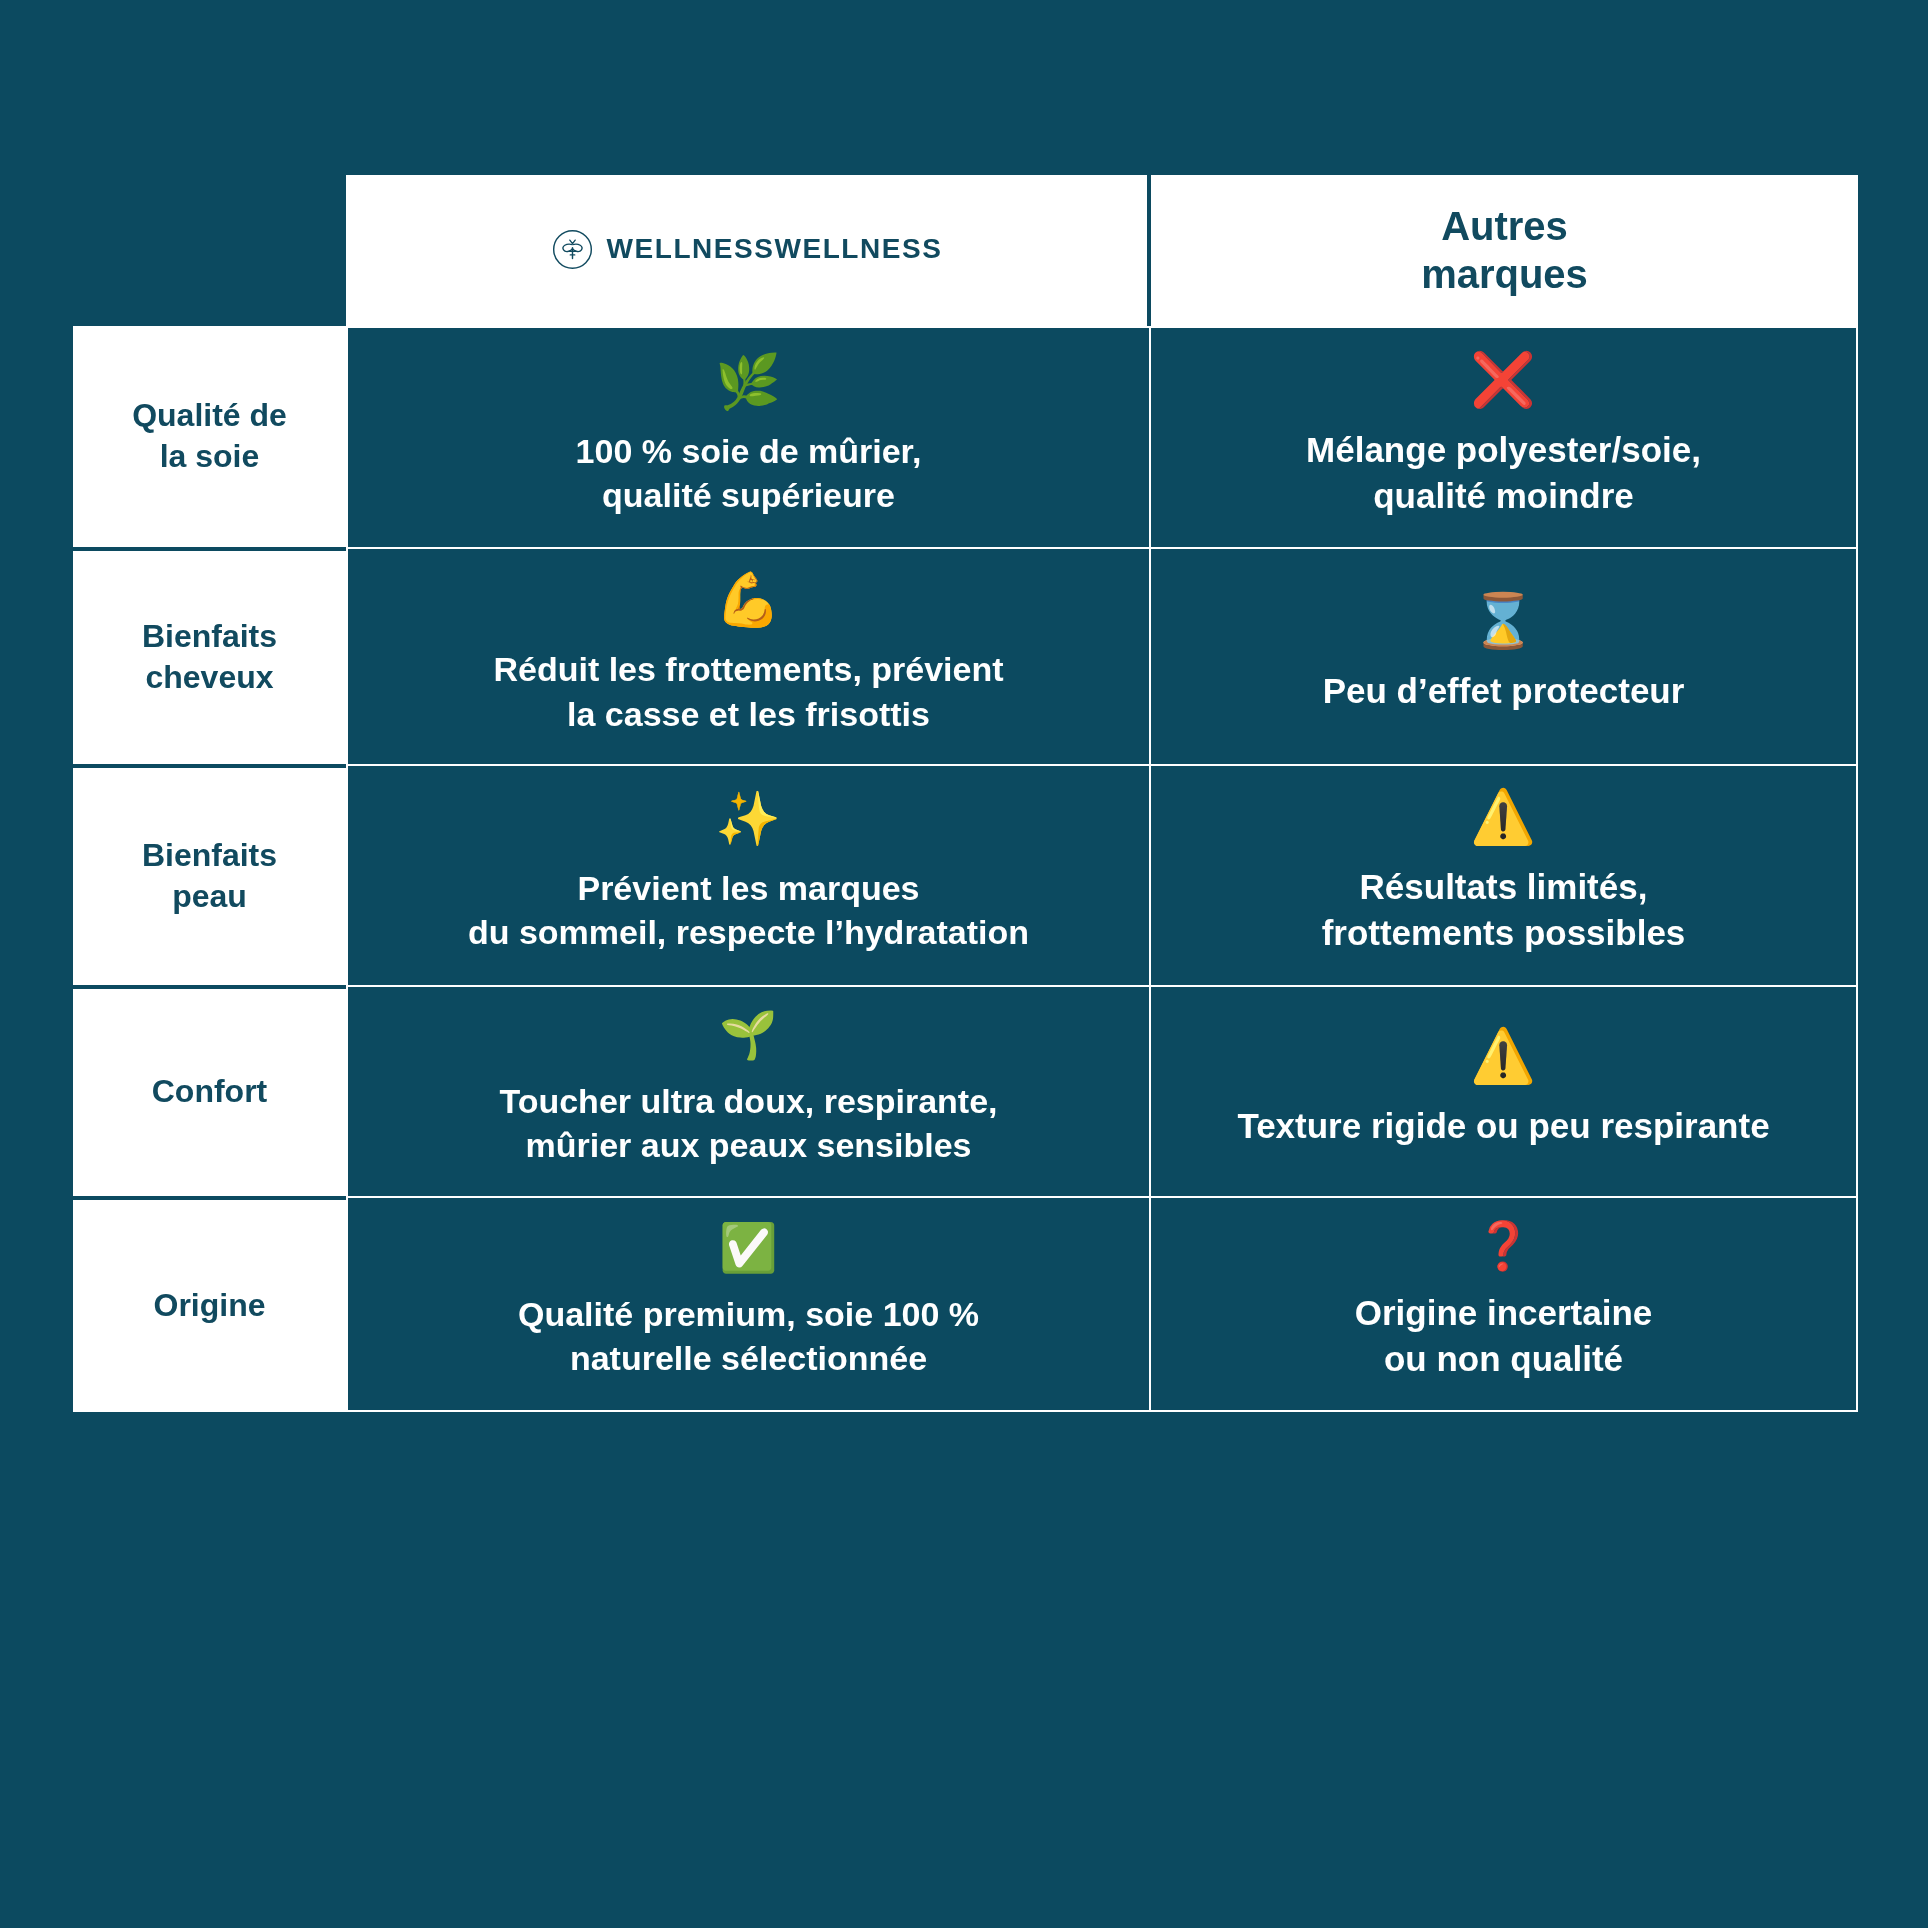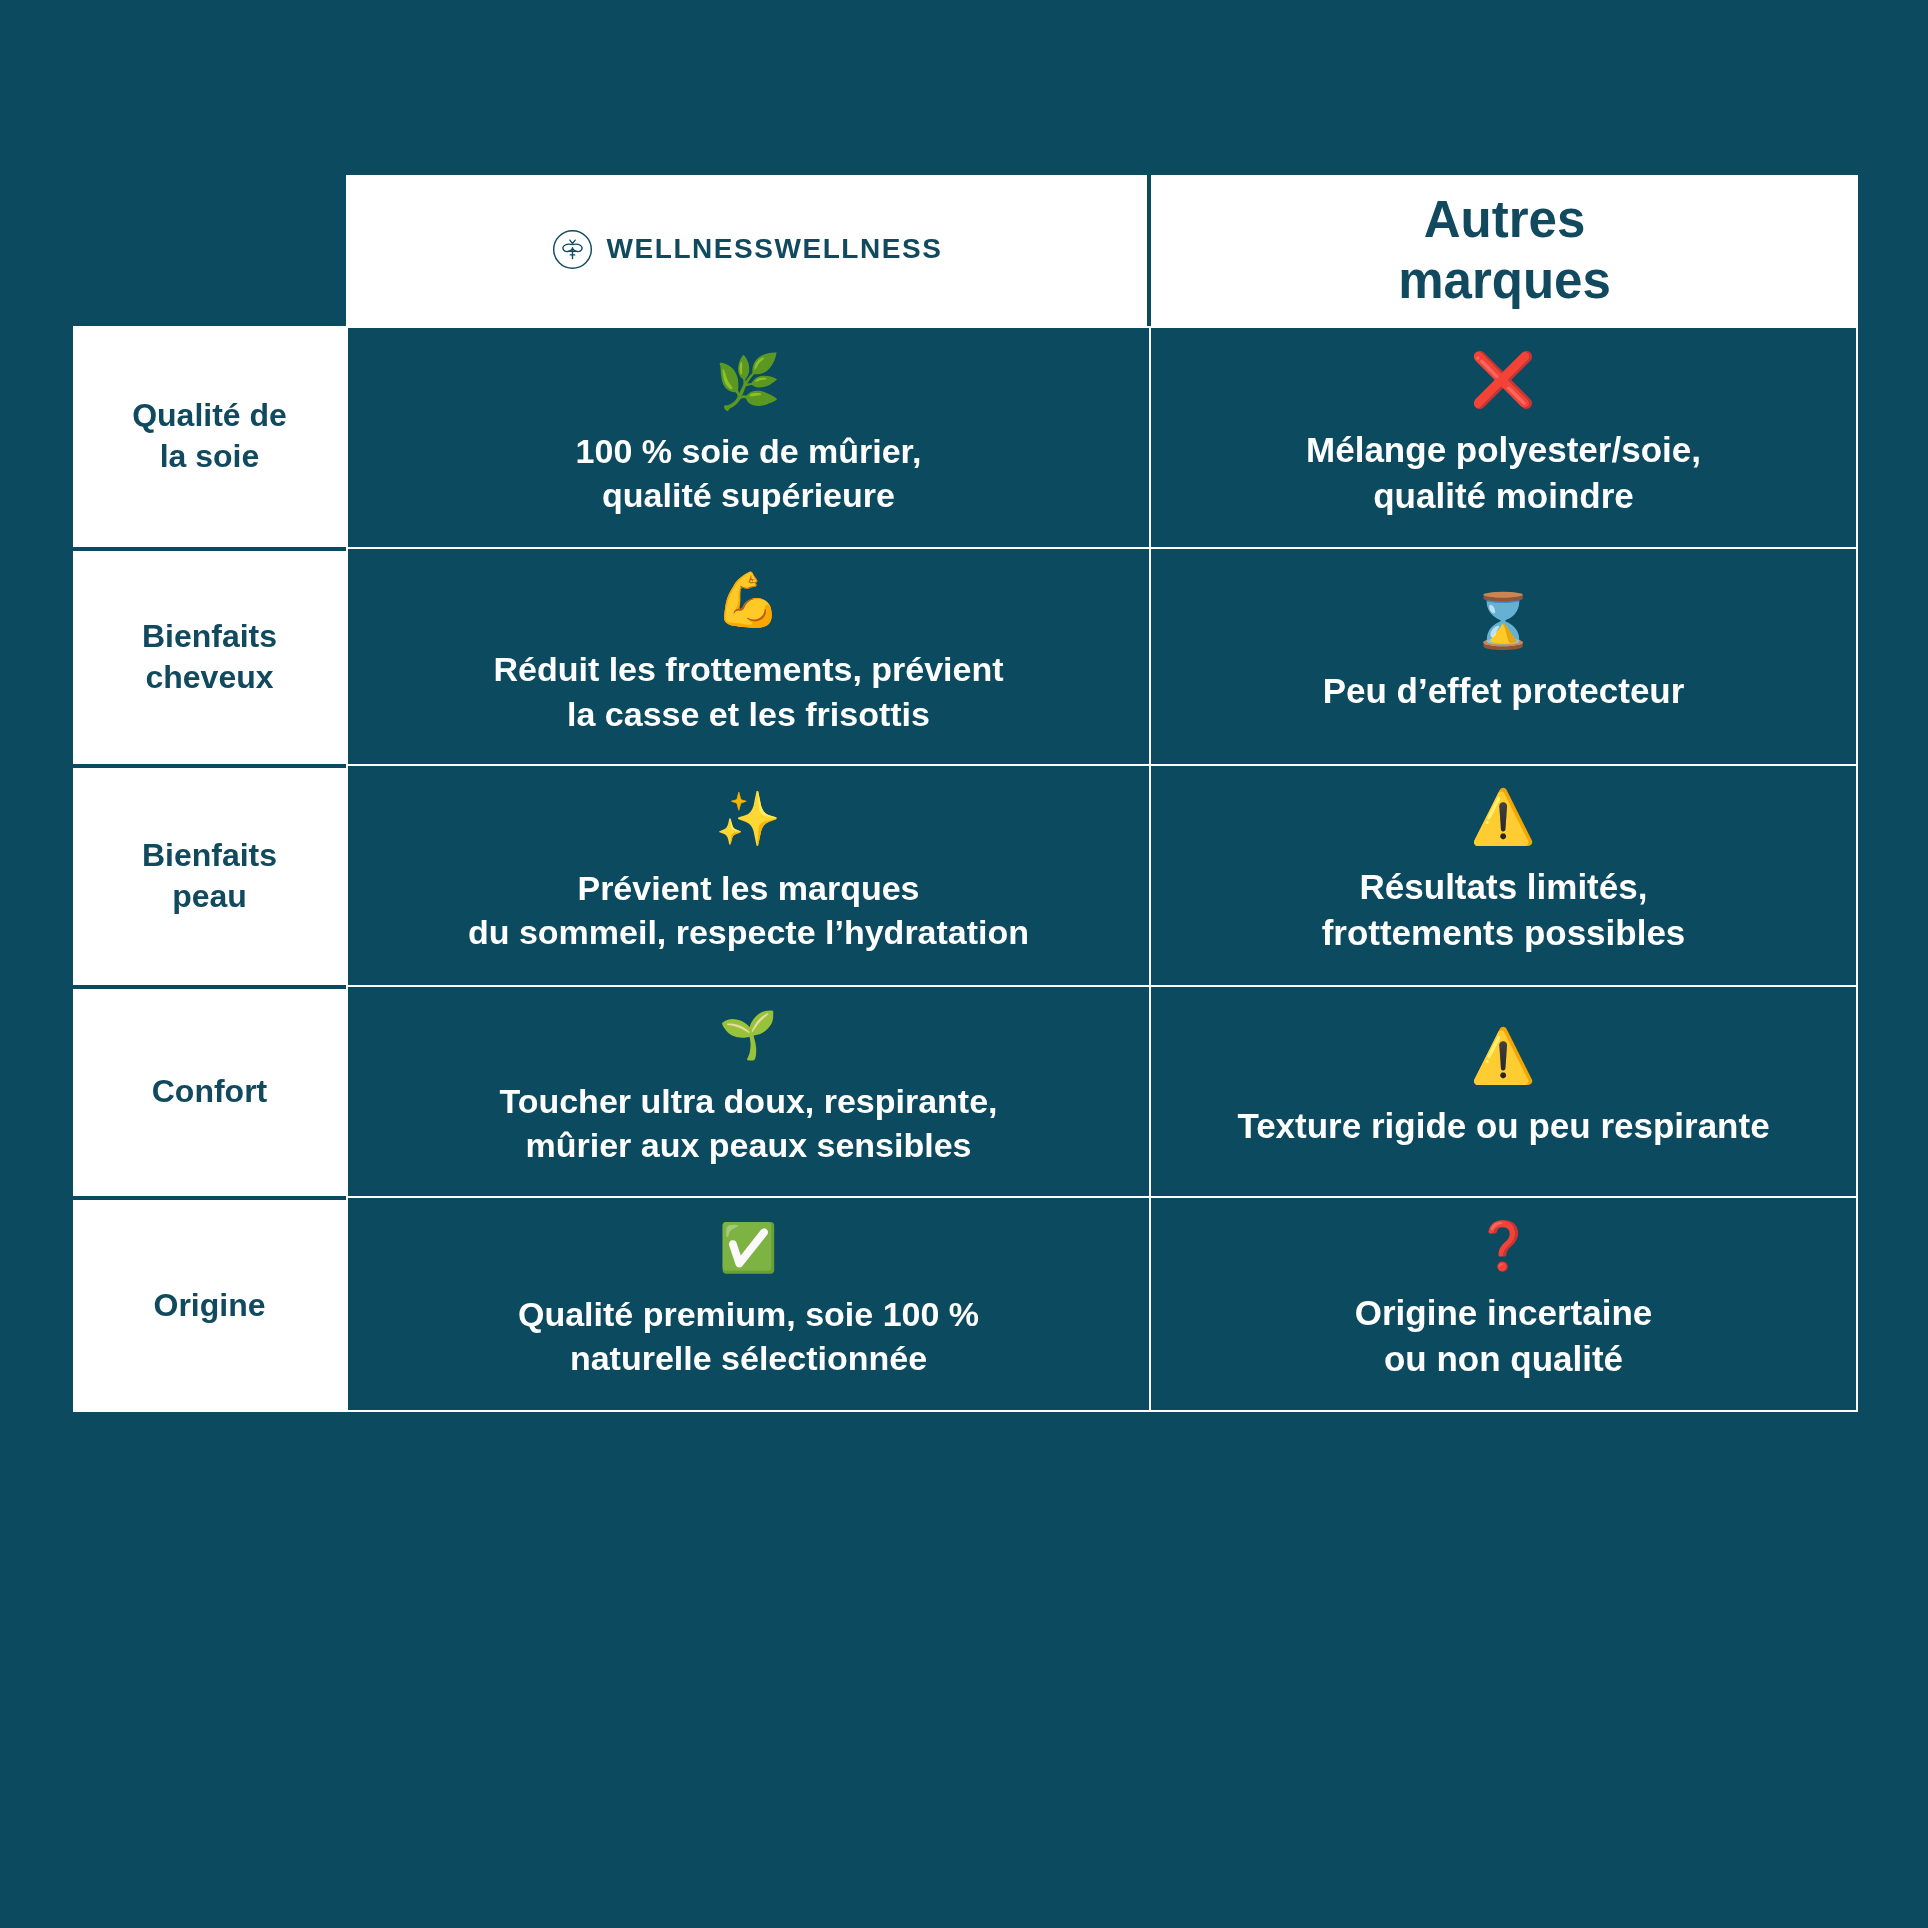--- a/index.html
+++ b/index.html
@@ -78,21 +78,21 @@
     line-height: 1.12;
     color: #114a5f;
     font-weight: 700;
     font-size: 28px;
     letter-spacing: 0.055em;
   }
 
   .other-head {
     color: #114a5f;
     font-weight: 700;
-    font-size: 51px;
+    font-size: 40px;
     line-height: 1.18;
   }
 
   
   .lbl-cell {
     background: #ffffff;
     color: #114a5f;
     font-weight: 700;
     font-size: 32px;
     line-height: 1.3;

